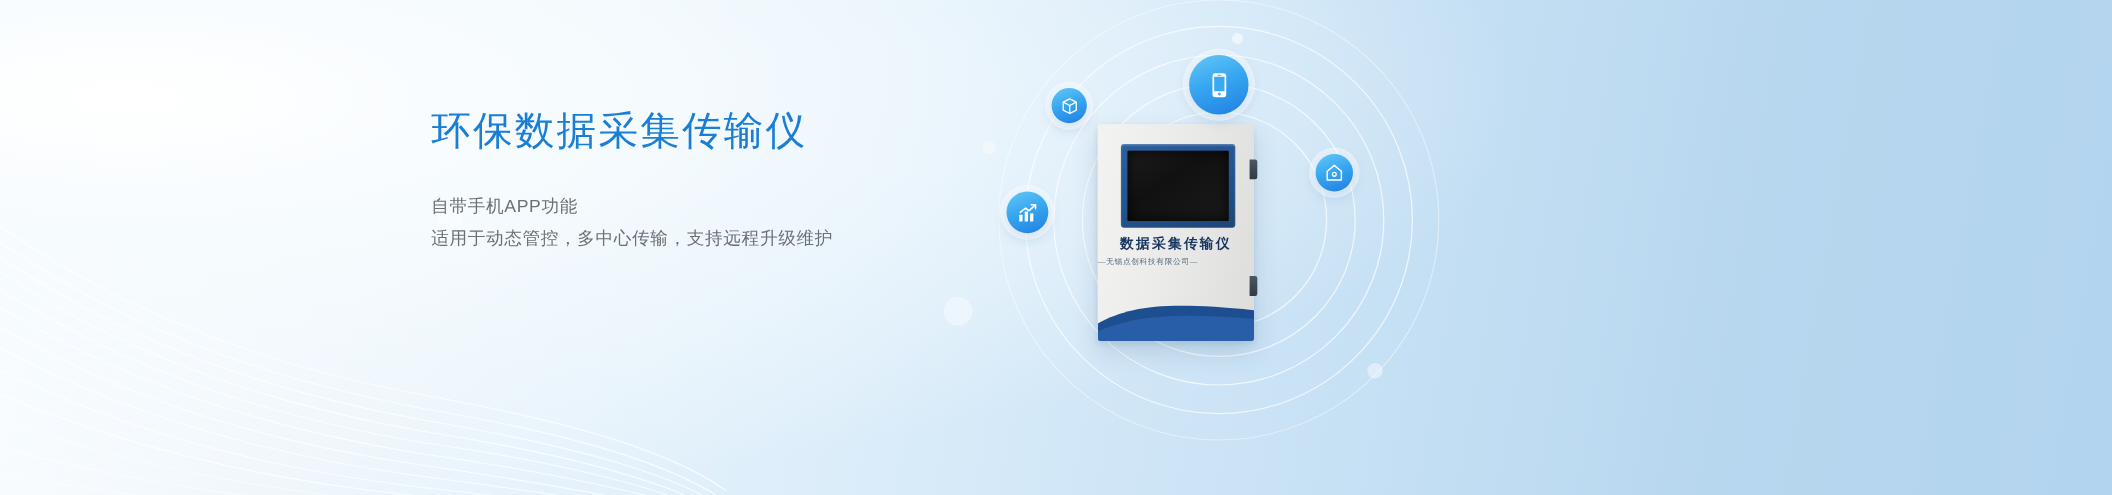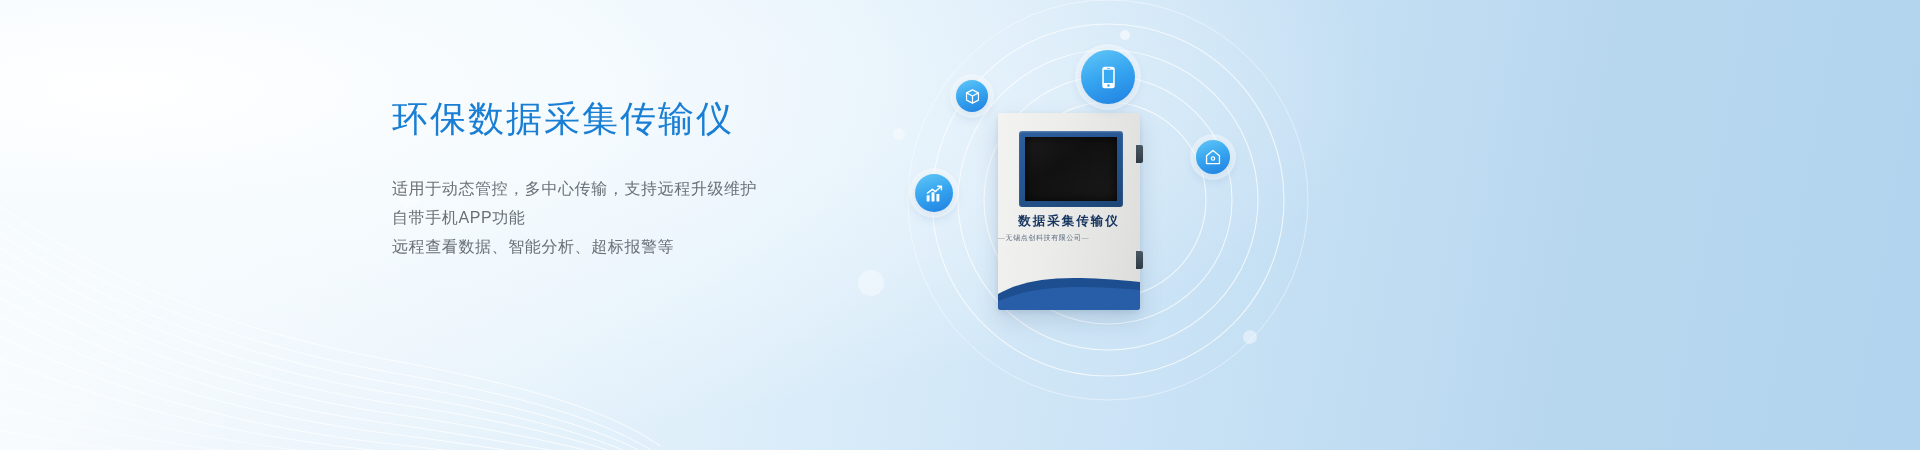--- a/index.html
+++ b/index.html
@@ -118,23 +118,22 @@
 
   <span class="bokeh b1"></span>
   <span class="bokeh b2"></span>
   <span class="bokeh b3"></span>
   <span class="bokeh b4"></span>
   <span class="bokeh b5"></span>
 
   <div class="copy">
     <h1 class="headline">环保数据采集传输仪</h1>
     <div class="sublines">
+      <p class="subline">自带手机APP功能</p>
       <p class="subline">适用于动态管控，多中心传输，支持远程升级维护</p>
-      <p class="subline">自带手机APP功能</p>
-      <p class="subline">远程查看数据、智能分析、超标报警等</p>
     </div>
   </div>
 
   <div class="stage">
 
     <svg class="rings" viewBox="0 0 560 450" fill="none" aria-hidden="true">
       <g stroke="#ffffff" stroke-opacity="0.72" fill="none" stroke-width="1.1">
         <circle cx="258" cy="200" r="176"></circle>
         <circle cx="258" cy="200" r="150"></circle>
         <circle cx="258" cy="200" r="124"></circle>

